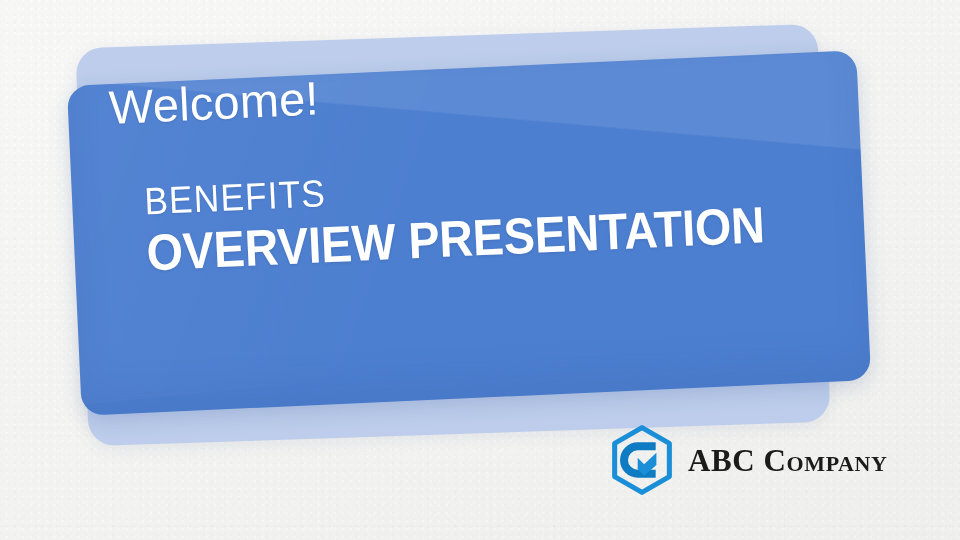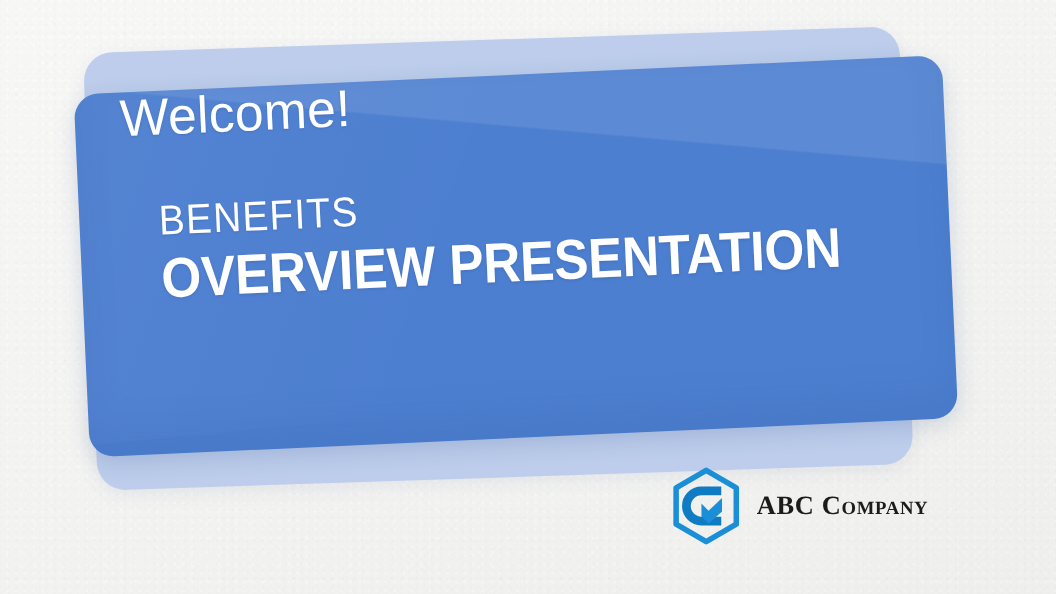--- a/index.html
+++ b/index.html
@@ -181,21 +181,21 @@
     gap: 10px;
   }
   .logo-mark {
     width: 72px;
     height: 72px;
     display: block;
     flex: 0 0 auto;
   }
   .logo-wordmark {
     font-family: "Liberation Serif", "DejaVu Serif", serif;
-    font-size: 24px;
+    font-size: 31px;
     font-weight: 700;
     font-variant: small-caps;
     color: #1b1b1b;
     letter-spacing: 0.6px;
     white-space: nowrap;
     line-height: 1;
   }
 </style>
 </head>
 <body>

